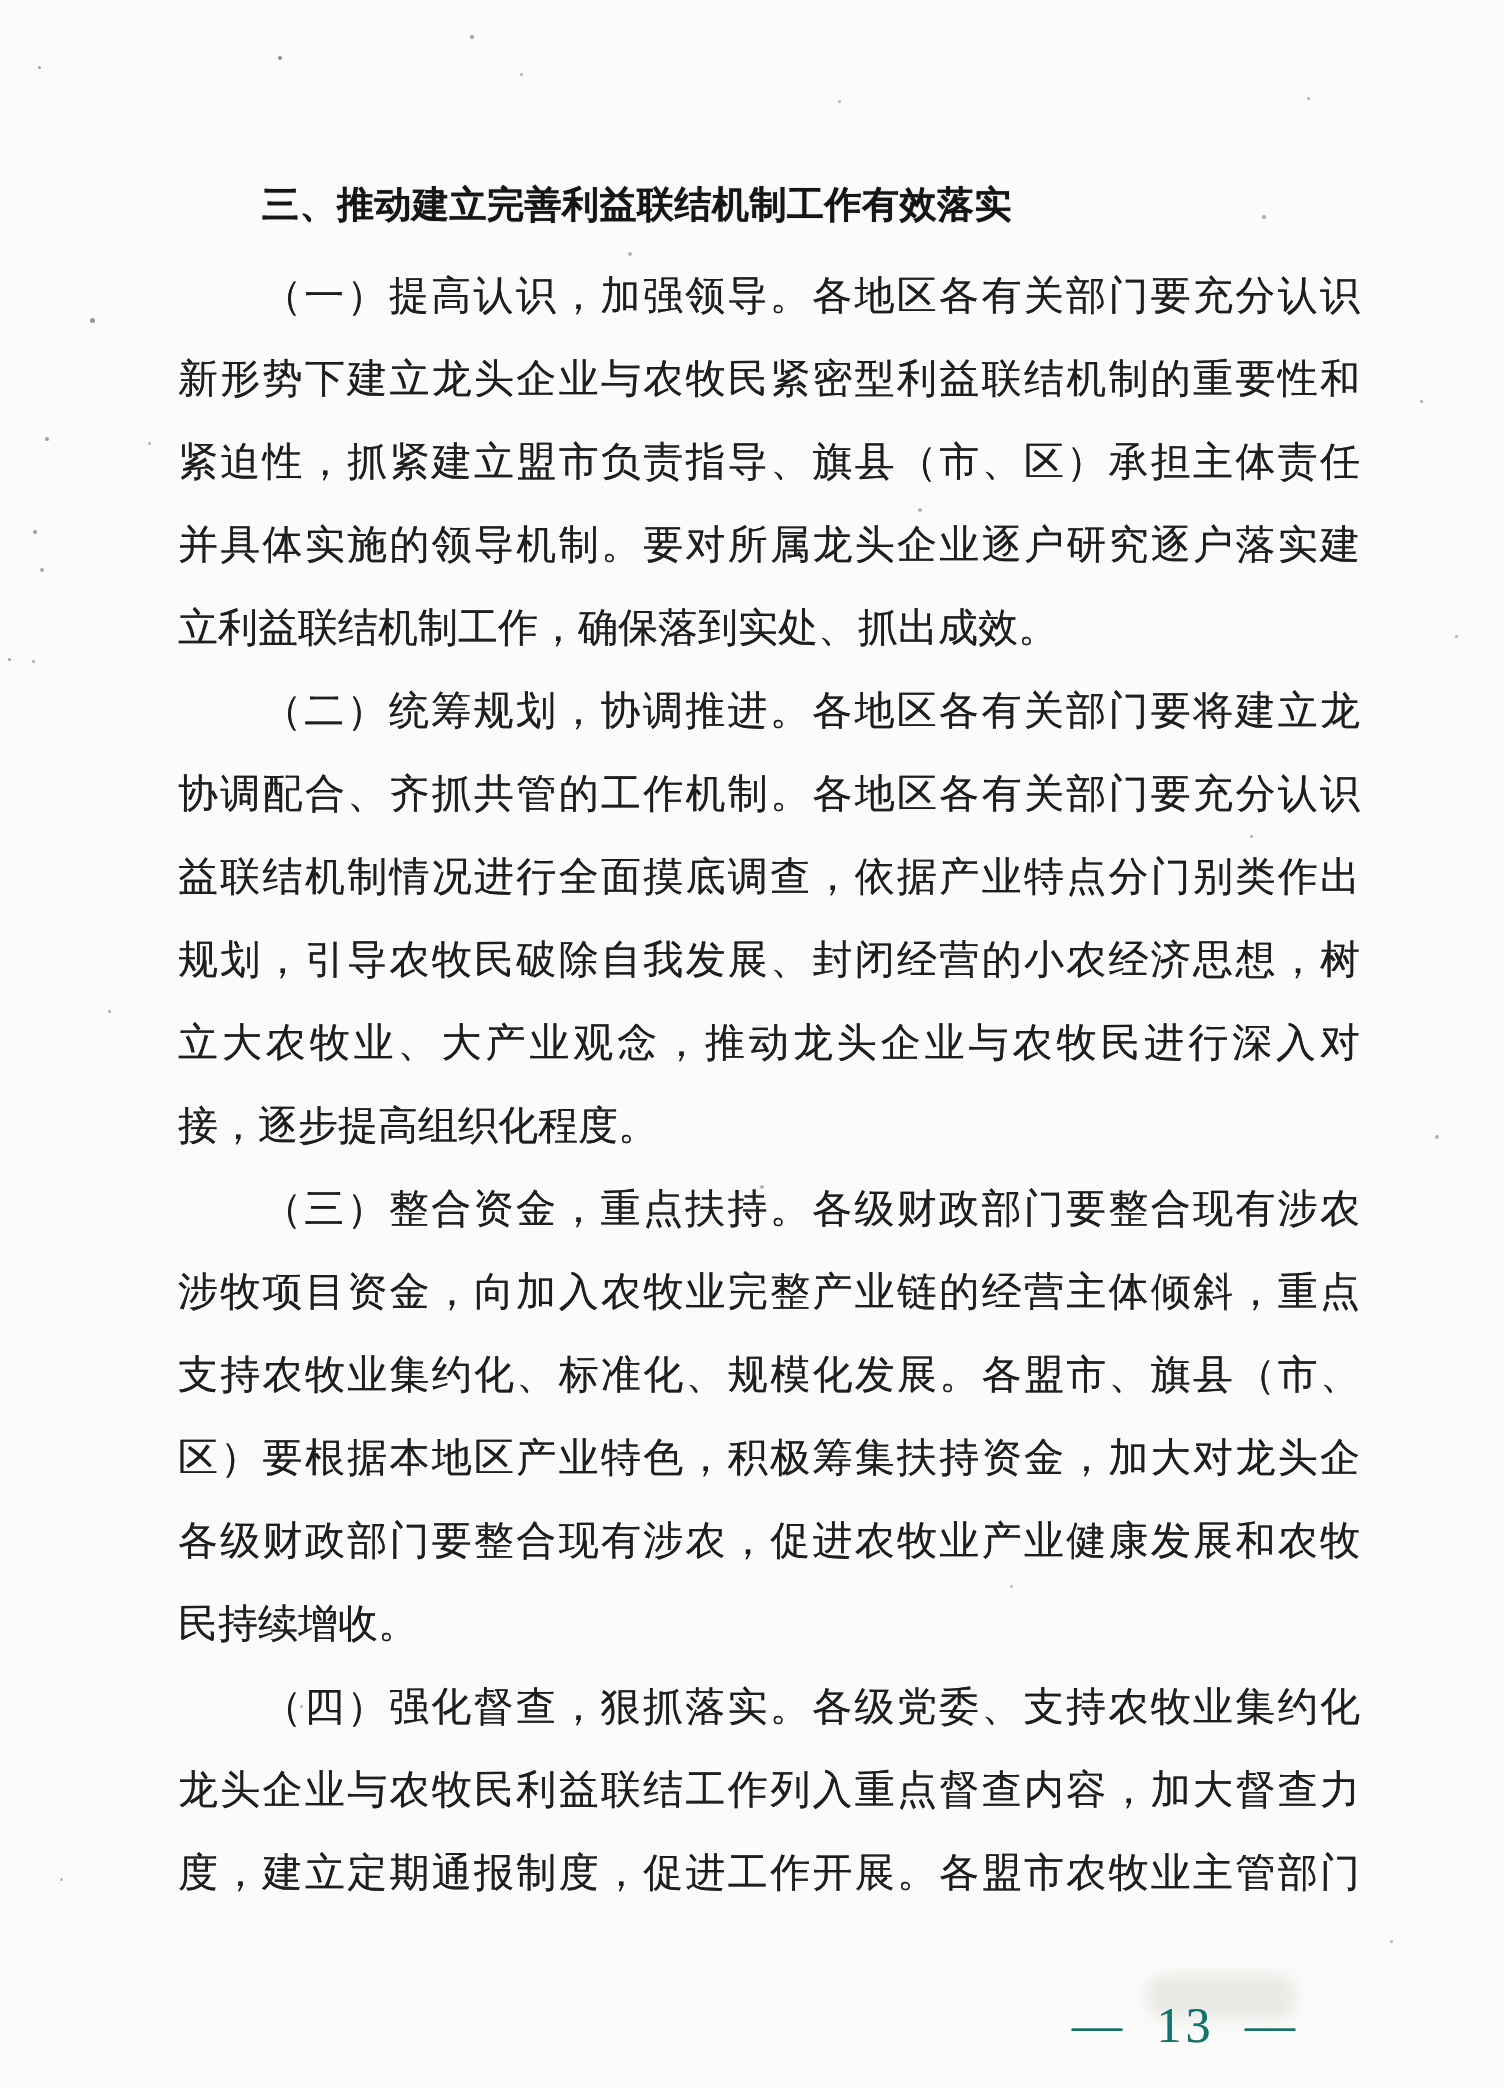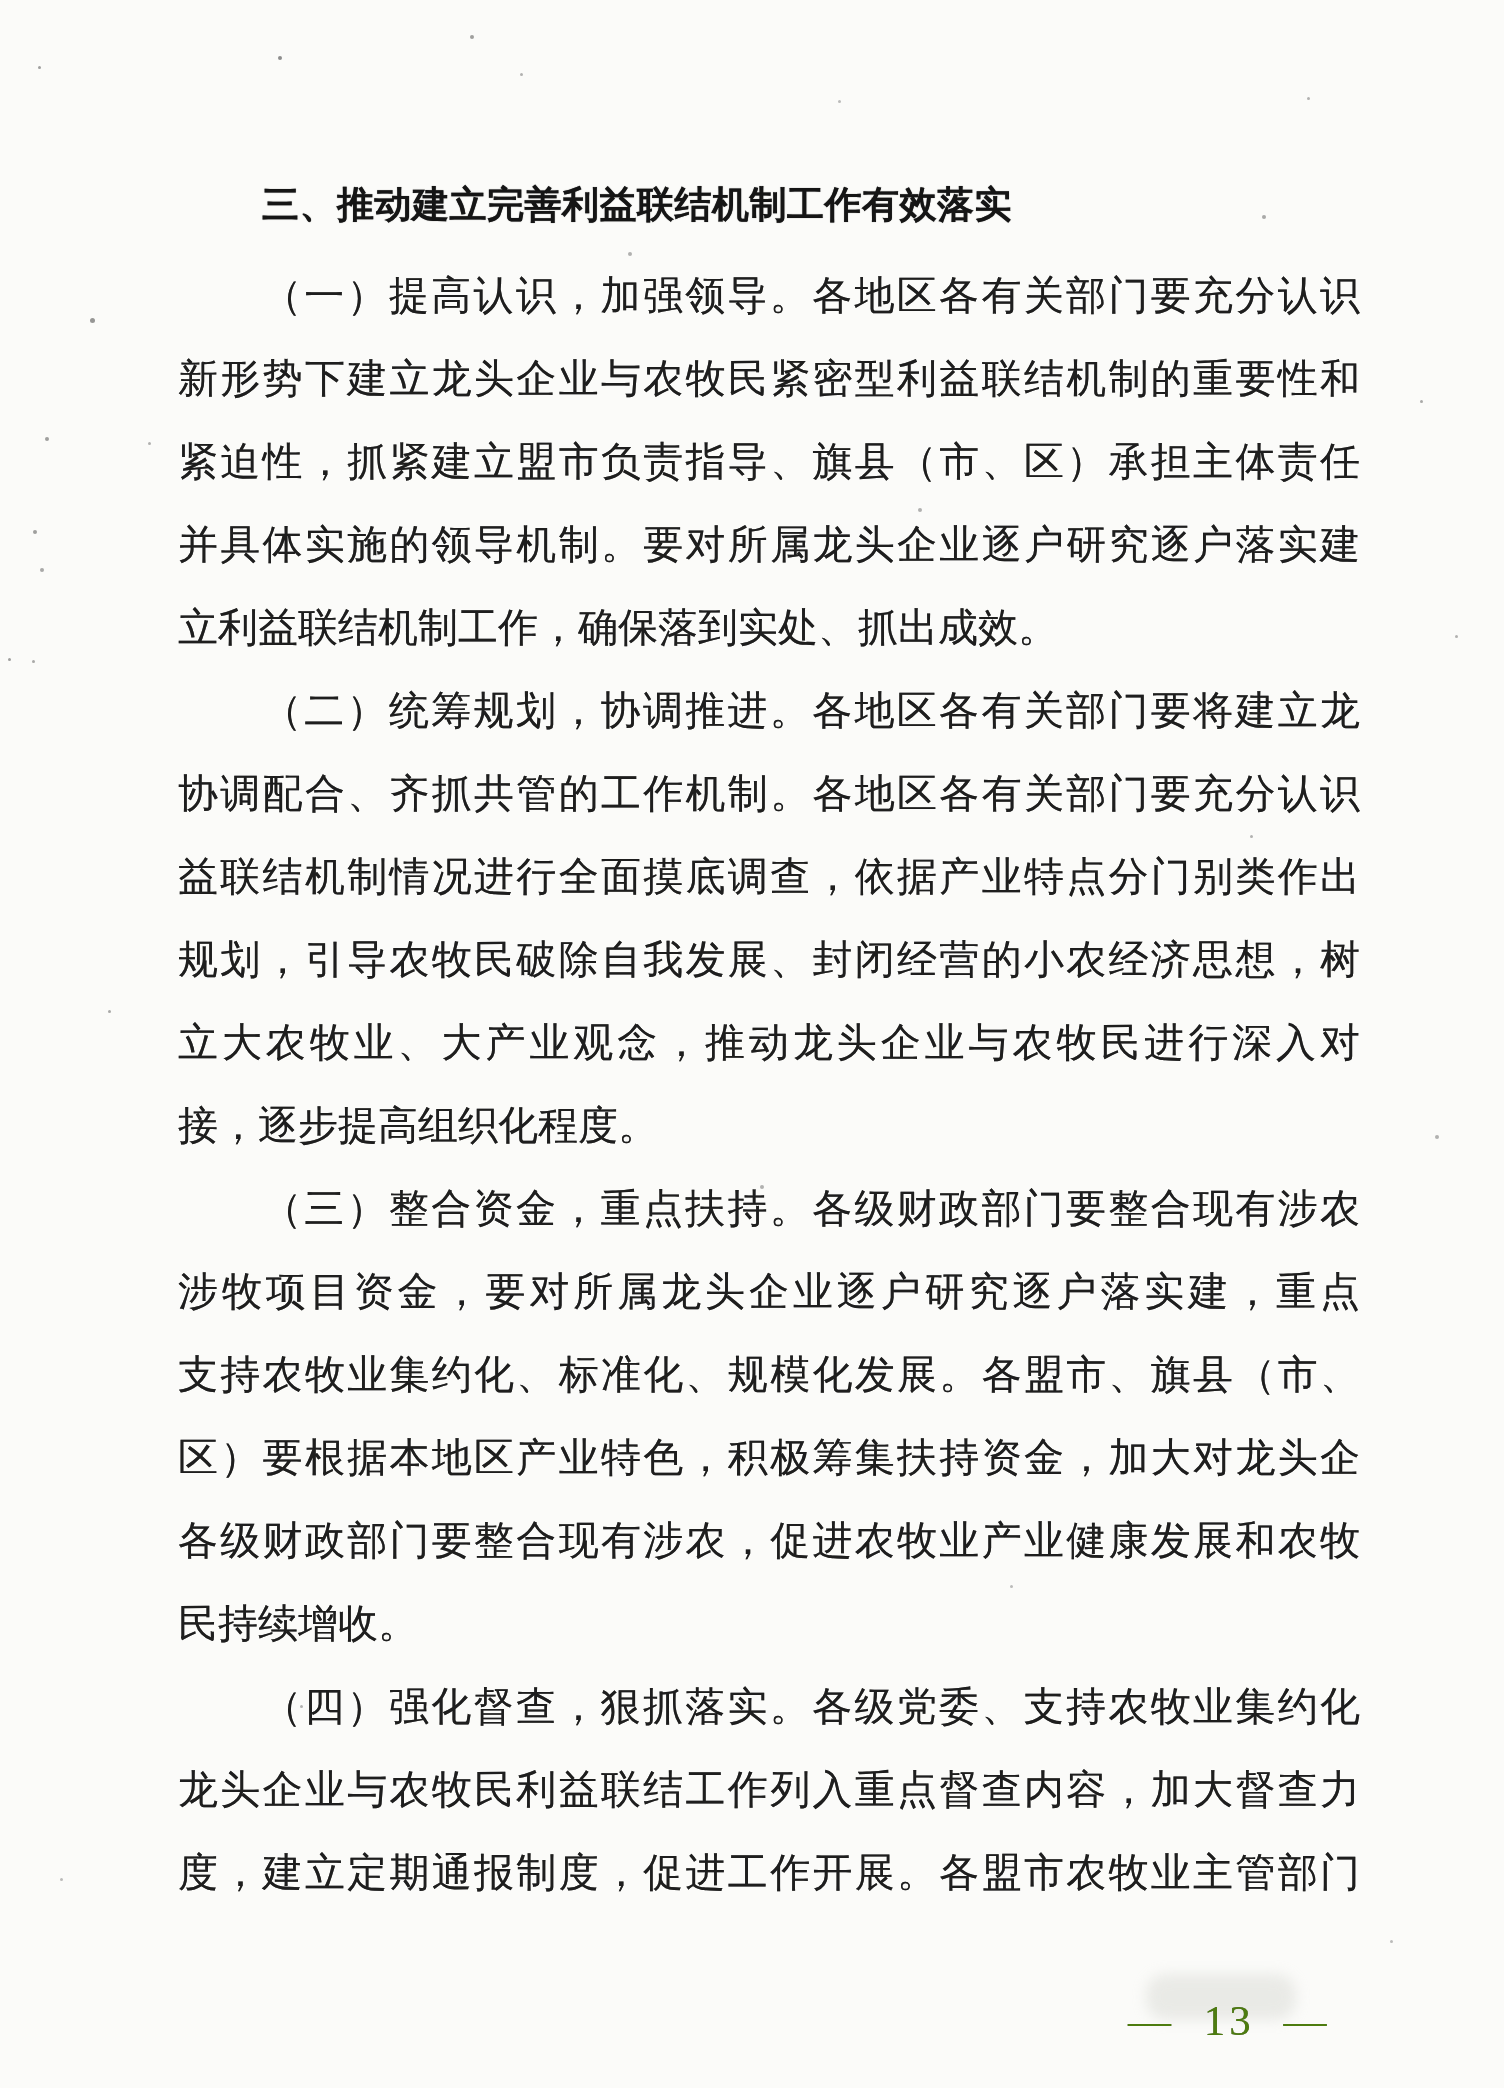--- a/index.html
+++ b/index.html
@@ -49,25 +49,25 @@
     text-align-last: justify;
     text-shadow: 0 0 0.6px rgba(0,0,0,0.6);
     overflow: hidden;
   }
   .line.first { text-indent: 84px; }
   .line.para-end { text-align-last: left; }
   
   .pagenum {
     position: absolute;
     top: 1996px;
-    left: 1128px;
-    font-size: 43px;
+    left: 1072px;
+    font-size: 50px;
     letter-spacing: 4px;
     word-spacing: 14px;
-    color: #4d7c0f;
+    color: #0f766e;
     text-shadow: 0 0 0.5px rgba(0,0,0,0.55);
     white-space: nowrap;
   }
   
   .smudge {
     position: absolute;
     top: 1974px;
     left: 1146px;
     width: 150px;
     height: 46px;
@@ -104,21 +104,21 @@
       <div class="line first">（二）统筹规划，协调推进。各地区各有关部门要将建立龙</div>
       <div class="line">协调配合、齐抓共管的工作机制。各地区各有关部门要充分认识</div>
       <div class="line">益联结机制情况进行全面摸底调查，依据产业特点分门别类作出</div>
       <div class="line">规划，引导农牧民破除自我发展、封闭经营的小农经济思想，树</div>
       <div class="line">立大农牧业、大产业观念，推动龙头企业与农牧民进行深入对</div>
       <div class="line para-end">接，逐步提高组织化程度。</div>
     </div>
 
     <div class="para">
       <div class="line first">（三）整合资金，重点扶持。各级财政部门要整合现有涉农</div>
-      <div class="line">涉牧项目资金，要对所属龙头企业逐户研究逐户落实建，重点</div>
+      <div class="line">涉牧项目资金，向加入农牧业完整产业链的经营主体倾斜，重点</div>
       <div class="line">支持农牧业集约化、标准化、规模化发展。各盟市、旗县（市、</div>
       <div class="line">区）要根据本地区产业特色，积极筹集扶持资金，加大对龙头企</div>
       <div class="line">各级财政部门要整合现有涉农，促进农牧业产业健康发展和农牧</div>
       <div class="line para-end">民持续增收。</div>
     </div>
 
     <div class="para">
       <div class="line first">（四）强化督查，狠抓落实。各级党委、支持农牧业集约化</div>
       <div class="line">龙头企业与农牧民利益联结工作列入重点督查内容，加大督查力</div>
       <div class="line">度，建立定期通报制度，促进工作开展。各盟市农牧业主管部门</div>

